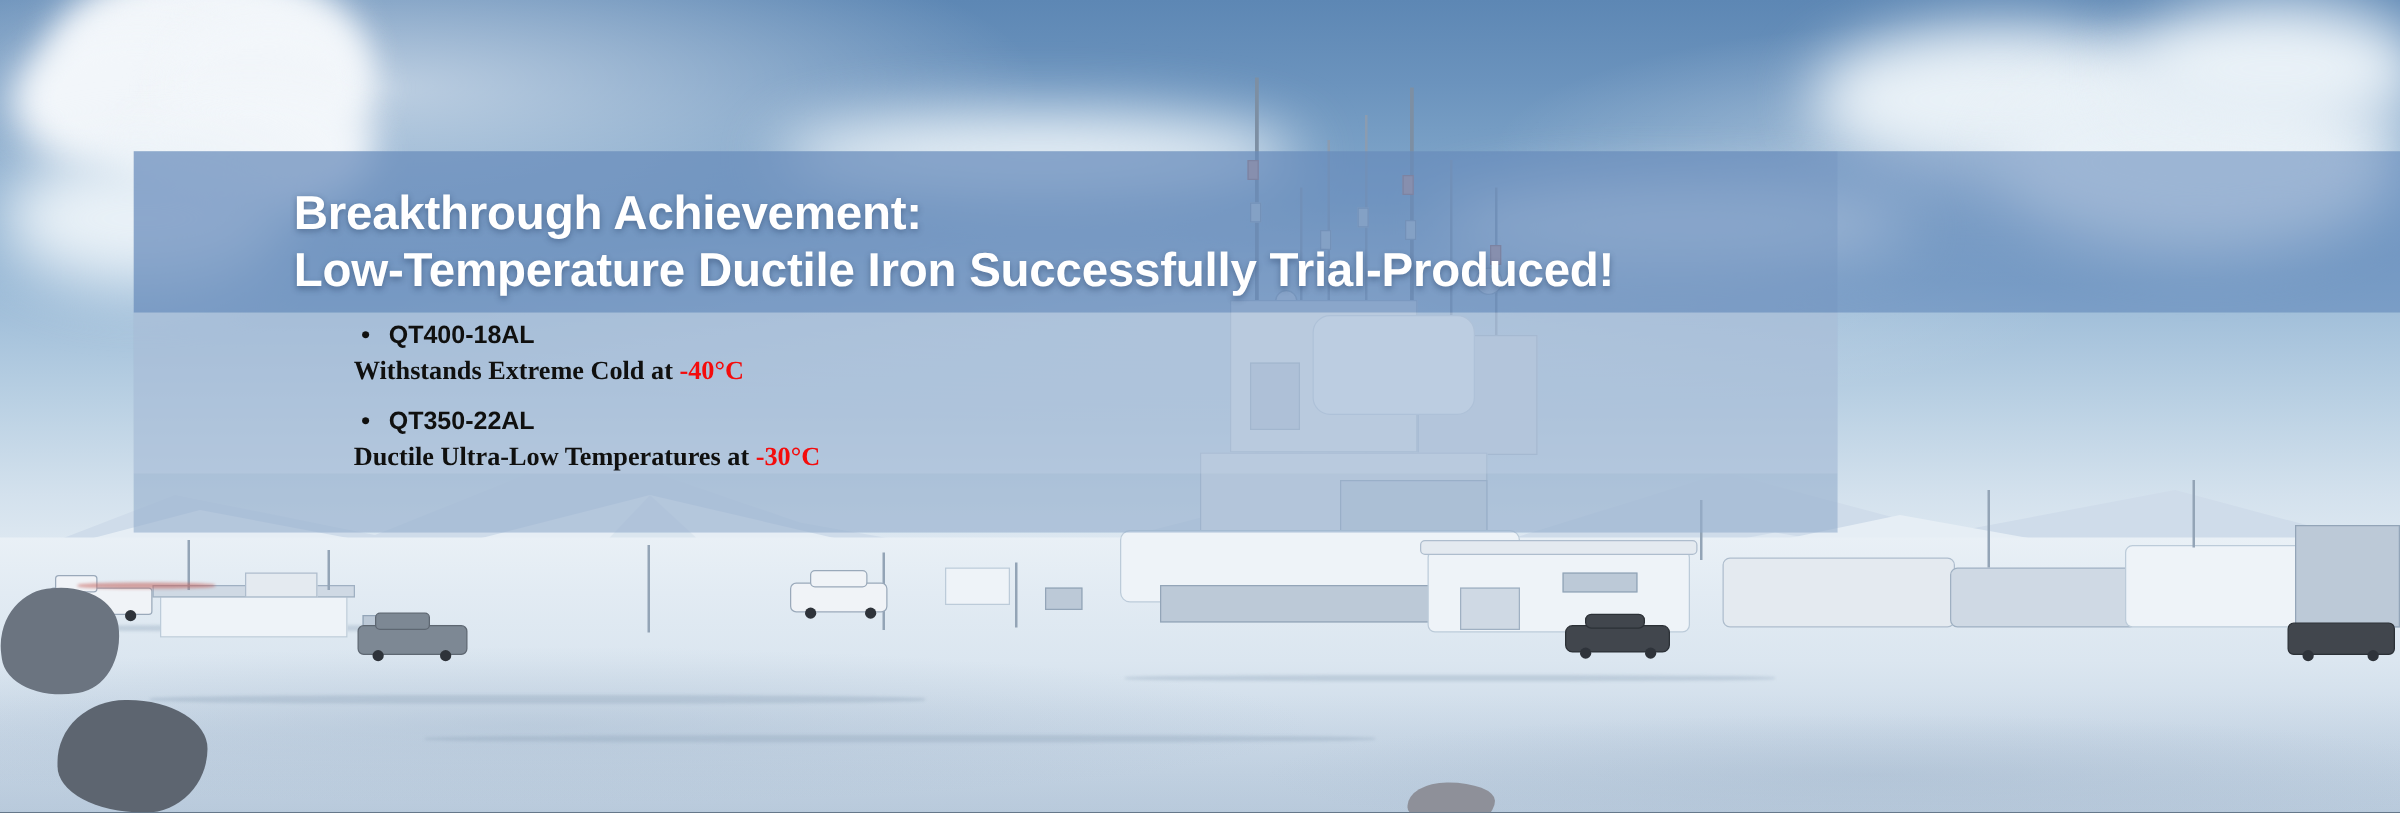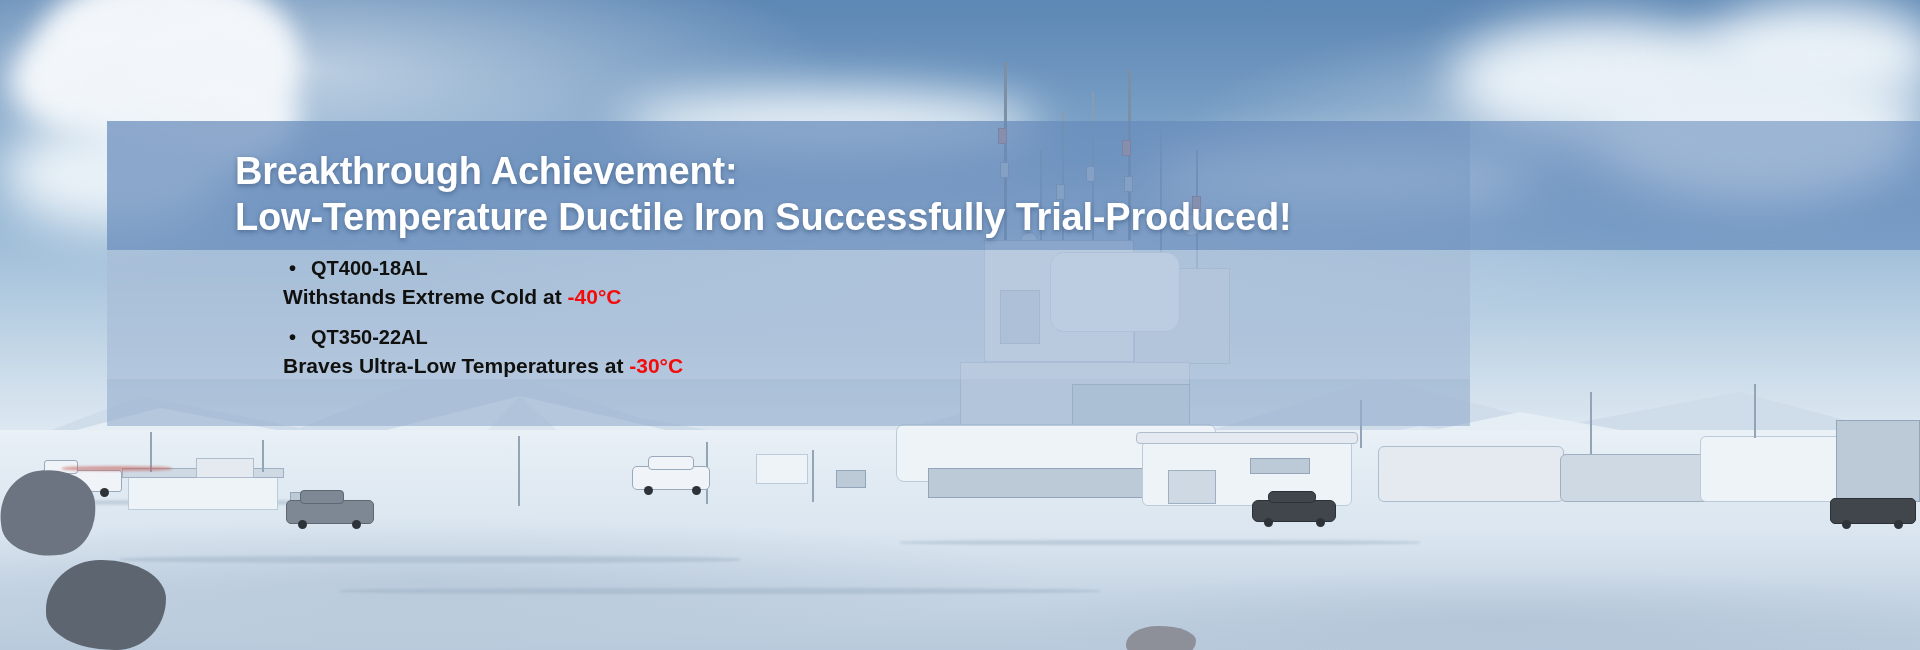--- a/index.html
+++ b/index.html
@@ -221,21 +221,21 @@
   .bullet-dot {
     width: 22px;
     font-size: 20px;
     line-height: 1;
     color: #10100f;
   }
   .bullet-grade { font-size: 20px; }
   .bullet-desc { font-size: 21px; white-space: nowrap; }
   .temp { color: #f40c0c; }
 
-  .u-nowrap { white-space: nowrap; }
+  .u-nowrap { white-space: nowrap; font-family: Liberation Serif, serif; }
 </style>
 </head>
 <body>
 
 <div id="stage">
 
   <div class="scene-layer">
 
     <div class="sky"></div>
     <div class="sky-haze"></div>
@@ -378,19 +378,19 @@
         <span>Withstands Extreme Cold at </span><span class="temp">-40°C</span>
       </div>
     </div>
 
     <div class="bullet-group">
       <div class="bullet-row">
         <span class="bullet-dot">•</span>
         <span class="bullet-grade">QT350-22AL</span>
       </div>
       <div class="bullet-desc u-nowrap">
-        <span>Braves Ultra-Low Temperatures at </span><span class="temp">-30°C</span>
+        <span>Ductile Ultra-Low Temperatures at </span><span class="temp">-30°C</span>
       </div>
     </div>
 
   </div>
 
 </div>
 
 </body></html>

